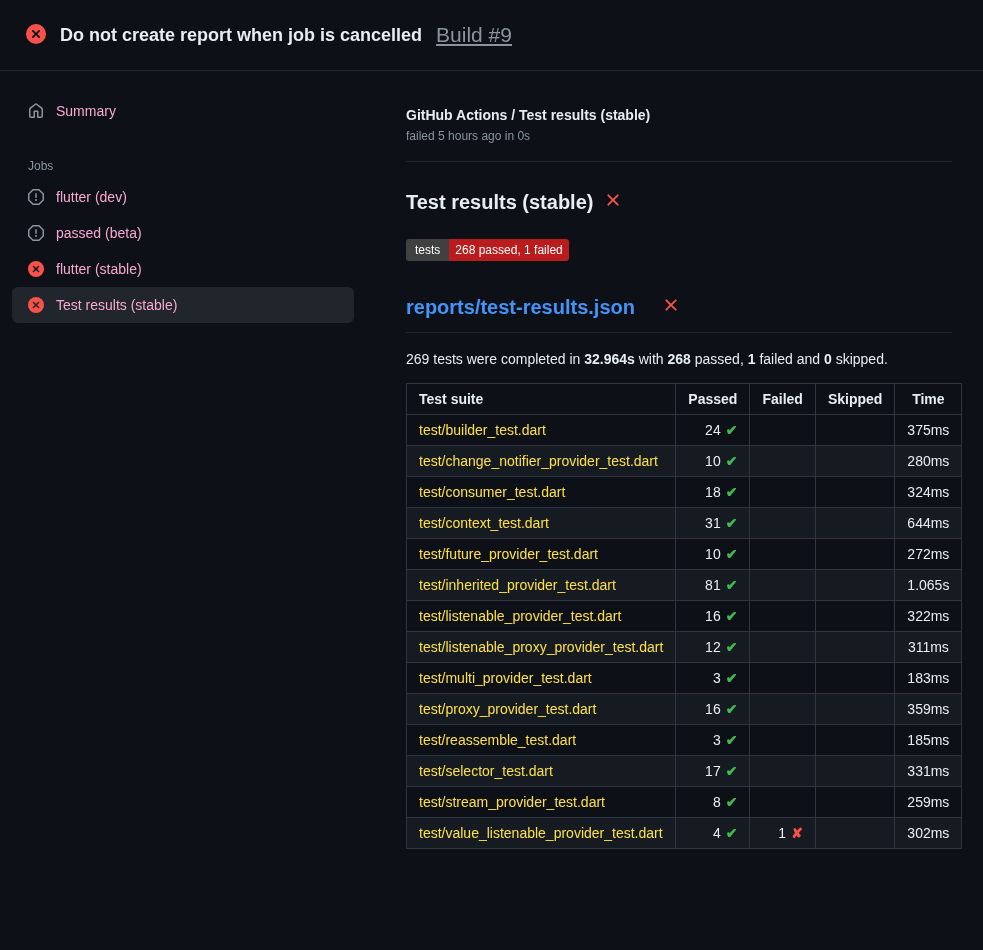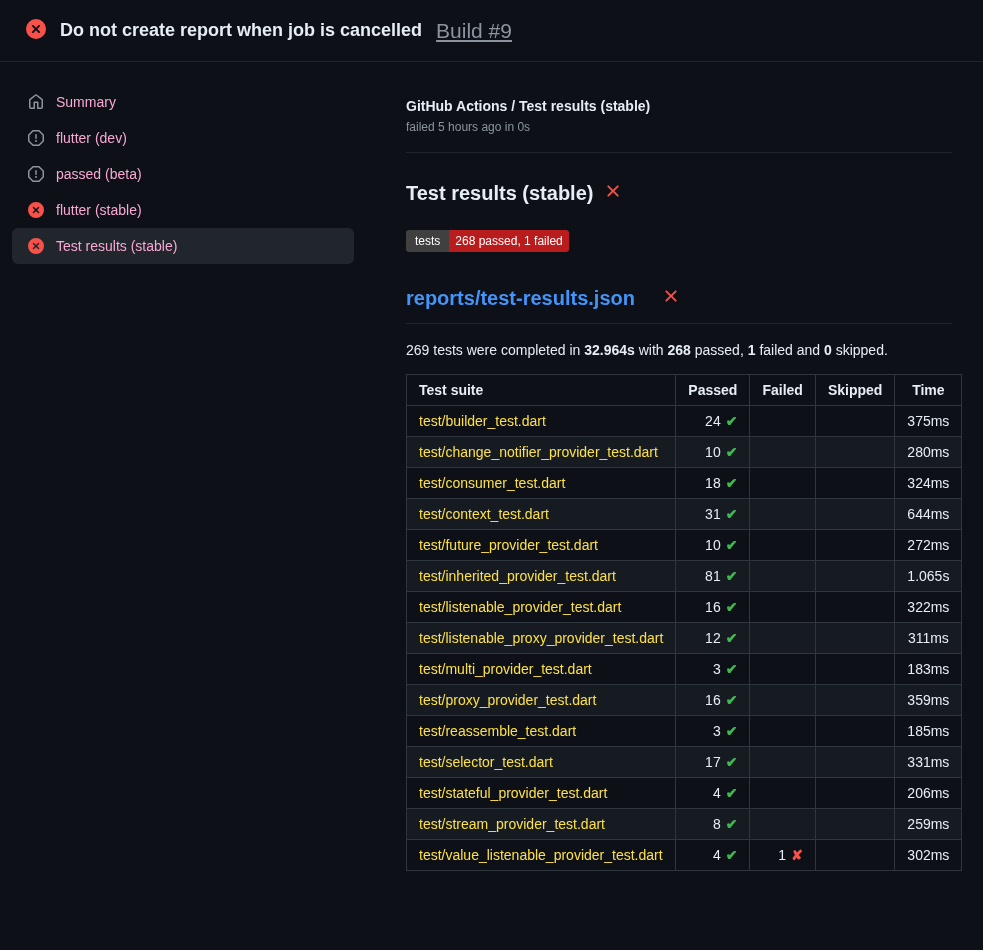--- a/index.html
+++ b/index.html
@@ -5,21 +5,21 @@
   * { box-sizing: border-box; }
   html, body { margin: 0; padding: 0; }
   body {
     width: 983px; height: 950px;
     background: #0d1117; color: #e6edf3;
     font-family: "Liberation Sans", sans-serif;
     font-size: 14px; overflow: hidden;
   }
   .top-header {
     display: flex; align-items: center; gap: 14px;
-    height: 62px; padding: 0 26px;
+    height: 71px; padding: 0 26px;
     border-bottom: 1px solid #21262d;
   }
   .top-header .run-title { font-size: 18px; font-weight: 700; margin: 0; }
   .top-header .build { font-size: 21px; color: #8b949e; font-weight: 400; text-decoration: underline; }
   .layout { display: flex; align-items: flex-start; }
   .sidebar { width: 366px; flex: none; padding: 22px 12px 0 12px; }
   .side-item {
     display: flex; align-items: center; gap: 12px;
     padding: 10px 16px; border-radius: 6px; cursor: pointer;
     color: #f9a8d4;
@@ -82,20 +82,21 @@
   <aside class="sidebar">
     <div class="side-item">
       <span class="oct">
         <svg width="16" height="16" viewBox="0 0 16 16" fill="#8b949e">
             <path d="M6.906.664a1.749 1.749 0 0 1 2.187 0l5.25 4.2c.415.332.657.835.657 1.367v7.019A1.75 1.75 0 0 1 13.25 15h-3.5a.75.75 0 0 1-.75-.75V9h-2v5.25a.75.75 0 0 1-.75.75h-3.5A1.75 1.75 0 0 1 1 13.25V6.23c0-.531.242-1.034.657-1.366l5.25-4.2Zm1.25 1.171a.25.25 0 0 0-.312 0l-5.25 4.2a.25.25 0 0 0-.094.196v7.019c0 .138.112.25.25.25H5.5V8.25a.75.75 0 0 1 .75-.75h3.5a.75.75 0 0 1 .75.75v5.25h2.75a.25.25 0 0 0 .25-.25V6.23a.25.25 0 0 0-.094-.195Z"></path>
           </svg>
       </span>
       <span>Summary</span>
     </div>
 
+    <div class="jobs-label">Jobs</div>
 
     <nav>
       <div class="side-item">
         <span class="oct">
           <svg width="16" height="16" viewBox="0 0 16 16" fill="#8b949e">
               <path d="M4.47.22A.749.749 0 0 1 5 0h6c.199 0 .389.079.53.22l4.25 4.25c.141.14.22.331.22.53v6a.749.749 0 0 1-.22.53l-4.25 4.25A.749.749 0 0 1 11 16H5a.749.749 0 0 1-.53-.22L.22 11.53A.749.749 0 0 1 0 11V5c0-.199.079-.389.22-.53Zm.84 1.28L1.5 5.31v5.38l3.81 3.81h5.38l3.81-3.81V5.31L10.69 1.5ZM8 4a.75.75 0 0 1 .75.75v3.5a.75.75 0 0 1-1.5 0v-3.5A.75.75 0 0 1 8 4Zm0 8a1 1 0 1 1 0-2 1 1 0 0 1 0 2Z"></path>
             </svg>
         </span>
         <span>flutter (dev)</span>
       </div>
@@ -257,27 +258,20 @@
       </tr>
 
       <tr>
         <td class="suite"><a href="#">test/selector_test.dart</a></td>
         <td class="numcell"><span>17</span><span class="check-icon">✔</span></td>
         <td class="numcell"></td>
         <td></td>
         <td class="time">331ms</td>
       </tr>
 
-      <tr>
-        <td class="suite"><a href="#">test/stateful_provider_test.dart</a></td>
-        <td class="numcell"><span>4</span><span class="check-icon">✔</span></td>
-        <td class="numcell"></td>
-        <td></td>
-        <td class="time">206ms</td>
-      </tr>
 
       <tr>
         <td class="suite"><a href="#">test/stream_provider_test.dart</a></td>
         <td class="numcell"><span>8</span><span class="check-icon">✔</span></td>
         <td class="numcell"></td>
         <td></td>
         <td class="time">259ms</td>
       </tr>
 
       <tr>

